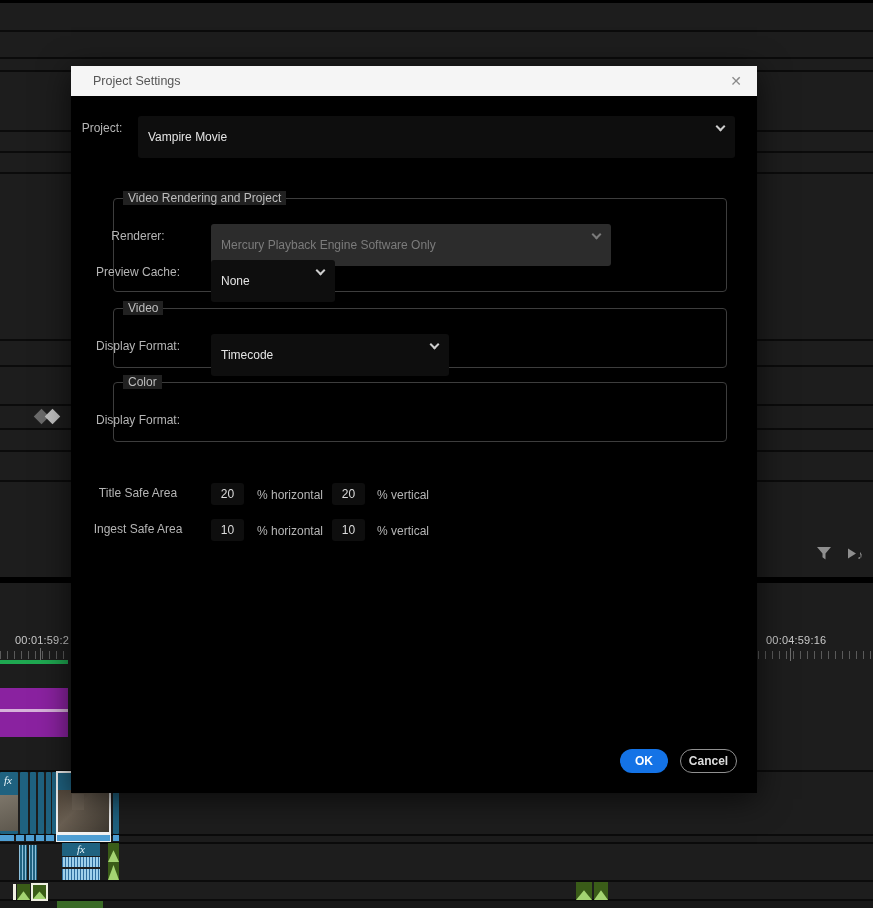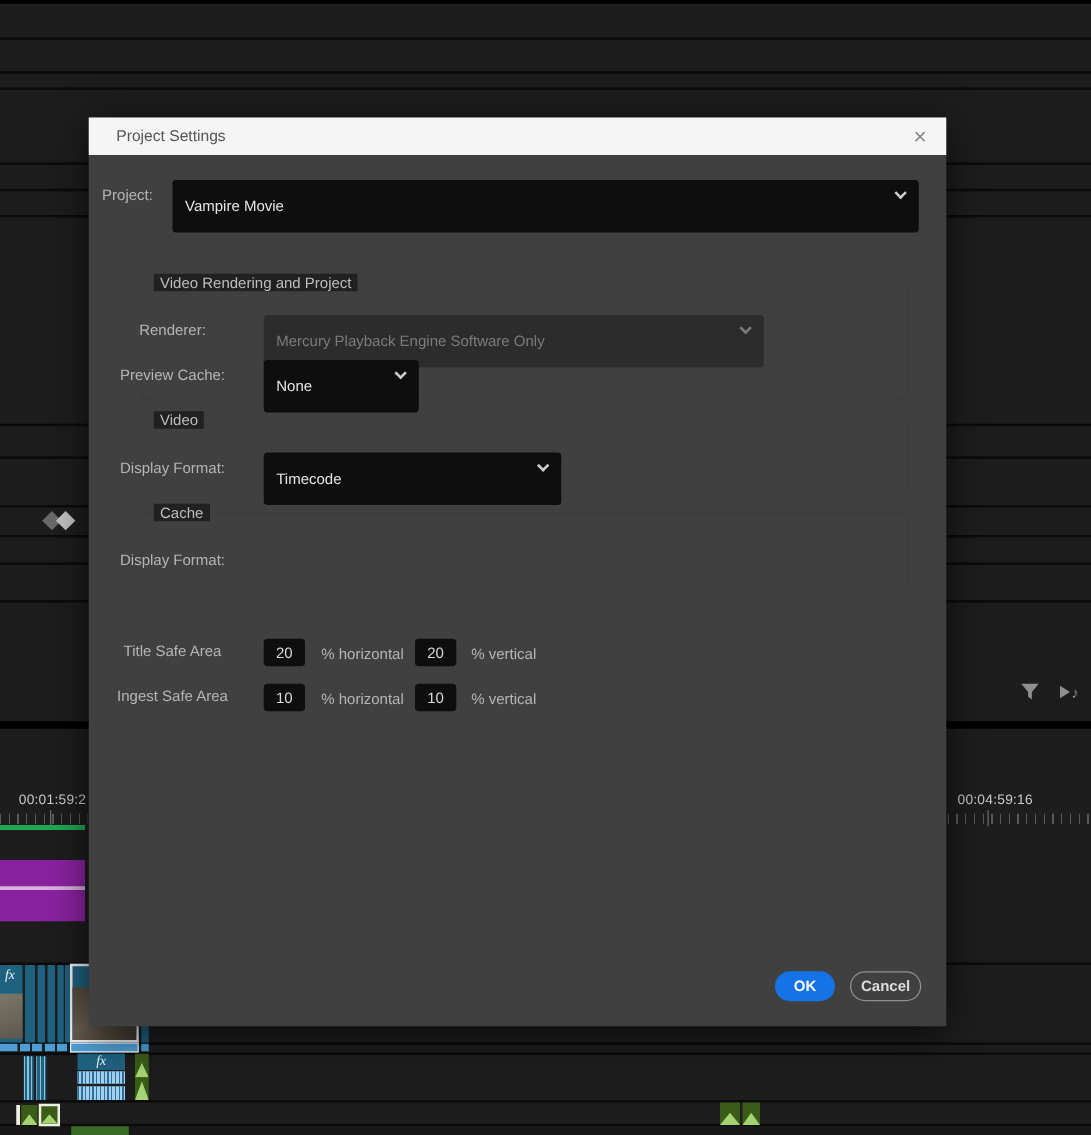--- a/index.html
+++ b/index.html
@@ -32,22 +32,22 @@
   .wave-teal { position:absolute; background:#1f6280;
                background-image:repeating-linear-gradient(90deg,rgba(159,208,236,.85) 0 1px,transparent 1px 3px); }
   .clip-green { position:absolute; background:#3a5c18; z-index:2; overflow:hidden; }
   .hump { position:absolute; left:0; right:0; bottom:0; height:60%; background:#a4d472;
           clip-path:polygon(0 100%, 50% 10%, 100% 100%); }
   .selbox { position:absolute; border:2px solid #efefe2; z-index:3; }
 
   .icon-svg { position:absolute; z-index:2; }
 
   
-  #dialog { position:absolute; left:71px; top:66px; width:686px; height:727px; background:#404040;
-            box-shadow:0 6px 30px rgba(0,0,0,.65); z-index:10;margin-top:28px; }
+  #dialog { position:absolute; left:71px; top:66px; width:686px; height:727px; background:#000000;
+            box-shadow:0 6px 30px rgba(0,0,0,.65); z-index:10; }
   #dialog-titlebar { position:absolute; left:0; top:0; right:0; height:30px; background:#f5f5f5;
                      display:flex; align-items:center; }
   #dialog-title { margin-left:22px; color:#565656; font-size:12.5px; }
   #dialog-close { position:absolute; right:12px; top:6px; width:18px; height:18px; color:#8a8a8a;
                   font-size:14px; text-align:center; line-height:18px; cursor:default; }
 
   .dlabel { position:absolute; color:#b5b5b5; font-size:12px; text-align:center; white-space:nowrap; }
   .select { position:absolute; background:#0e0e0e; border-radius:3px; color:#e4e4e4; font-size:12px;
             display:flex; align-items:center; padding:0 10px; height:42px; }
   .select .chev { position:absolute; right:11px; top:7px; width:7px; height:7px;
@@ -203,21 +203,21 @@
     <div class="fset" style="top:242px;height:60px">
       <div class="flegend">Video</div>
     </div>
     <div class="dlabel" style="left:0;top:273px;width:134px">Display Format:</div>
     <div class="select" style="left:140px;top:268px;width:238px">
       <span>Timecode</span>
       <span class="chev"></span>
     </div>
 
     <div class="fset" style="top:316px;height:60px">
-      <div class="flegend">Cache</div>
+      <div class="flegend">Color</div>
     </div>
     <div class="dlabel" style="left:0;top:347px;width:134px">Display Format:</div>
 
     <div class="dlabel" style="left:0;top:420px;width:134px">Title Safe Area</div>
     <input class="numinput" style="left: 140px; top: 417px;" value="20">
     <div class="suffix" style="left:186px;top:422px">% horizontal</div>
     <input class="numinput" style="left: 261px; top: 417px;" value="20">
     <div class="suffix" style="left:306px;top:422px">% vertical</div>
 
     <div class="dlabel" style="left:0;top:456px;width:134px">Ingest Safe Area</div>

